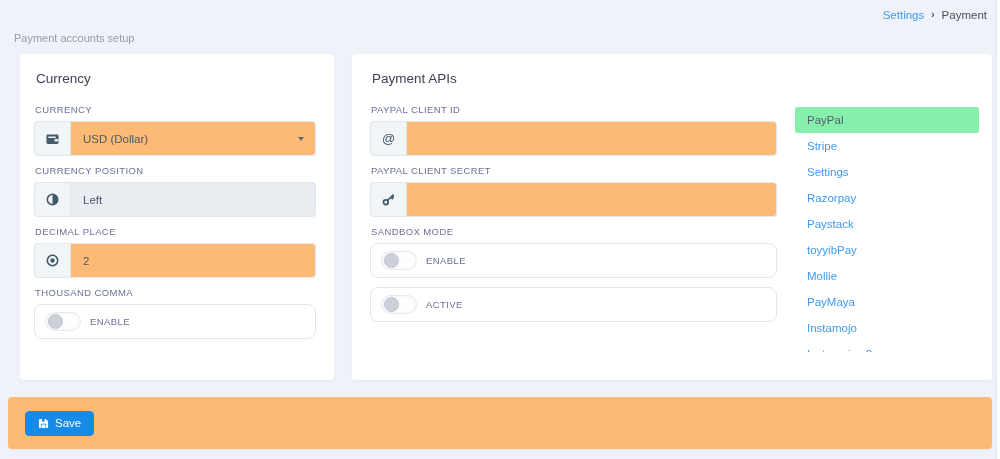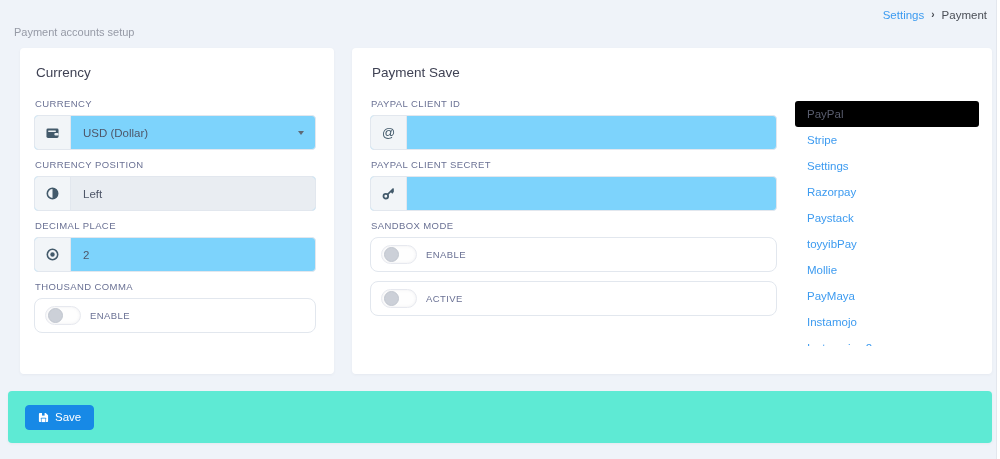--- a/index.html
+++ b/index.html
@@ -6,21 +6,21 @@
   html,body { margin:0; padding:0; }
   body {
     width:1000px; height:459px; overflow:hidden; position:relative;
     background:#eff3f9;
     font-family:"Liberation Sans", sans-serif;
     -webkit-font-smoothing:antialiased;
   }
   
   .page-header { padding:8px 14px 0 14px; position:relative; }
   .page-title { margin:0; font-size:17px; font-weight:700; color:#191c23; letter-spacing:-0.2px; }
-  .page-subtitle { margin-top:18px; font-size:11px; color:#969aa6; }
+  .page-subtitle { margin-top:24px; font-size:11px; color:#969aa6; }
   .breadcrumb { position:absolute; top:9px; right:13px; display:flex; align-items:center; gap:7px; font-size:11.5px; }
   .breadcrumb a { color:#3d9bf0; text-decoration:none; cursor:pointer; }
   .breadcrumb .sep { color:#43474e; font-weight:700; font-size:10px; line-height:1; }
   .breadcrumb .current { color:#4b4f57; }
   
   .main-row { display:flex; margin:10px 8px 0 8px; align-items:stretch;padding-left:12px; }
   .card {
     background:#fff; border-radius:4px;
     box-shadow:0 1px 3px rgba(56,65,74,.05);
   }
@@ -28,21 +28,21 @@
   .card-apis { flex:1; height:326px; margin-left:18px; padding:16px 13px 16px 18px; }
   .card-title { font-size:13.5px; font-weight:500; color:#3f4254; margin:1px 0 0 2px; }
   .fields { margin-top:18px; }
   
   .form-group { margin-bottom:9px; }
   .field-label {
     display:block; font-size:9.5px; font-weight:500; letter-spacing:.4px;
     color:#6a7194; margin:0 0 6px 1px; text-transform:uppercase;
   }
   .input-group {
-    display:flex; align-items:stretch; height:35px; background:#7dd3fc;
+    display:flex; align-items:stretch; height:35px; background:#fdba74;
     border:1px solid #e2e7ee; border-radius:4px; overflow:hidden;
   }
   .ig-icon {
     width:36px; flex:0 0 36px; background:#f2f5f8; border-right:1px solid #e2e7ee;
     display:flex; align-items:center; justify-content:center; color:#435a6b;
   }
   .ig-value { flex:1; display:flex; align-items:center; padding:0 12px; font-size:11.5px; color:#4e5668; }
   .ig-input { flex:1; border:none; outline:none; padding:0 12px; font-size:11.5px; color:#4e5668; font-family:inherit; background:transparent; }
   .input-group.readonly .ig-value { background:#e9edf2; }
   .select-like { cursor:pointer; }
@@ -69,24 +69,24 @@
   .toggle-label { margin-left:9px; font-size:9.5px; letter-spacing:.4px; color:#6a7194; text-transform:uppercase; }
   
   .apis-body { display:flex; margin-top:18px; }
   .apis-form { width:407px; flex:0 0 407px; }
   .gateway-col { flex:1; margin-left:18px; padding-top:3px; }
   .gateway-list { height:245px; overflow:hidden; }
   .gateway-item {
     display:flex; align-items:center; height:26px; padding:0 12px;
     font-size:11.5px; color:#3d9bf0; text-decoration:none; border-radius:3px; cursor:pointer;
   }
-  .gateway-item.selected { background:#000000; color:#595d6e; }
+  .gateway-item.selected { background:#86efac; color:#595d6e; }
   
   .footer-card {
-    margin:17px 8px 0 8px; height:52px; background:#5eead4; border-radius:4px;
+    margin:17px 8px 0 8px; height:52px; background:#fdba74; border-radius:4px;
     box-shadow:0 1px 3px rgba(56,65,74,.05);
     display:flex; align-items:center; padding-left:17px;
   }
   .save-btn {
     display:inline-flex; align-items:center; gap:6px; height:25px; padding:0 12px;
     background:#1789e6; border:1px solid #1789e6; border-radius:4px;
     color:#fff; font-size:11.5px; font-family:inherit; cursor:pointer;
   }
   
   .scroll-strip {
@@ -160,21 +160,21 @@
               <span class="knob"></span>
             </span>
           <span class="toggle-label">ENABLE</span>
         </div>
       </div>
 
     </div>
   </div>
 
   <div class="card card-apis">
-    <div class="card-title">Payment Save</div>
+    <div class="card-title">Payment APIs</div>
 
     <div class="apis-body">
       <div class="apis-form">
 
         <div class="form-group">
           <span class="field-label">PAYPAL CLIENT ID</span>
           <div class="input-group">
             <span class="ig-icon">
                 <span class="at-glyph">@</span>
               </span>

